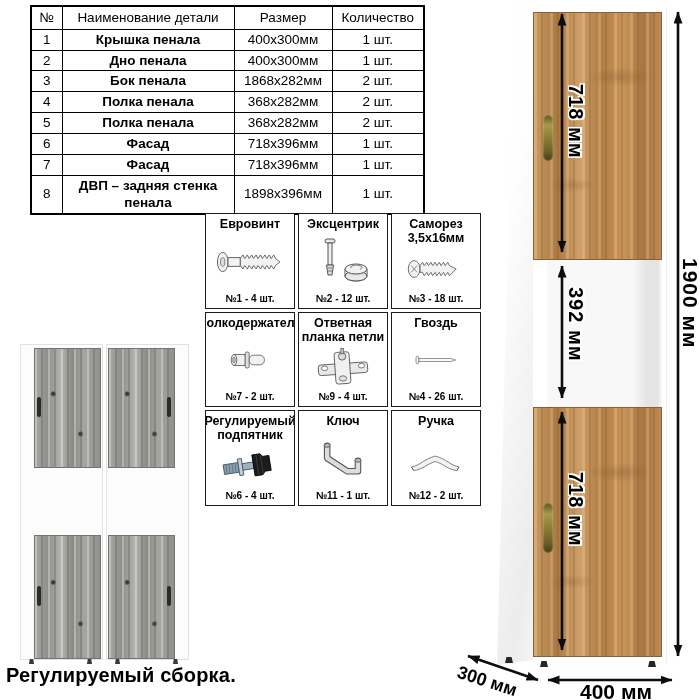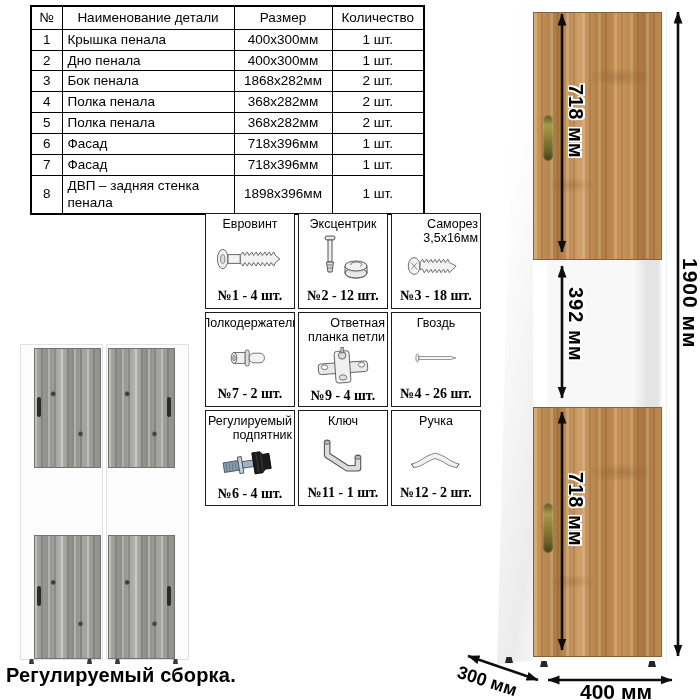--- a/index.html
+++ b/index.html
@@ -5,31 +5,31 @@
   html,body{margin:0;padding:0;background:#fff;}
   .page{position:relative;width:700px;height:700px;background:#fff;overflow:hidden;
         font-family:"Liberation Sans",sans-serif;color:#000;}
 
   
   .parts-table{position:absolute;left:30px;top:5px;width:393px;border-collapse:collapse;
                font-size:13.5px;border:2px solid #000;table-layout:fixed;}
   .parts-table th,.parts-table td{border:1px solid #000;padding:1px 5px;line-height:1.32;}
   .parts-table th{font-weight:normal;text-align:center;padding:2px 4px;}
   .parts-table td.c{text-align:center;}
-  .parts-table td.n{text-align:left;}
+  .parts-table td.n{text-align:center;font-weight:bold;}
 
   
   .hw-grid{position:absolute;left:205px;top:213px;width:276px;height:391px;display:grid;
            grid-template-columns:repeat(3,1fr);grid-template-rows:repeat(4,1fr);gap:3px;}
   .hw-cell{border:1.5px solid #1c1c1c;background:#fff;display:flex;flex-direction:column;
            align-items:center;justify-content:space-between;padding:3px 2px 4px;overflow:hidden;}
-  .hw-title{font-weight:normal;font-size:12.5px;text-align:right;line-height:1.12;}
+  .hw-title{font-weight:bold;font-size:12.5px;text-align:center;line-height:1.12;}
   .hw-icon{flex:1;display:flex;align-items:center;justify-content:center;width:100%;}
   .hw-icon svg{display:block;}
-  .hw-count{font-weight:bold;font-size:14px;white-space:nowrap;font-family:Liberation Serif, serif;}
+  .hw-count{font-weight:bold;font-size:10px;white-space:nowrap;}
 
   
   .cab{position:absolute;width:81px;height:314px;background:#fcfcfc;border:1px solid #e2e2e2;}
   .cab .door{position:absolute;border:1px solid #73736f;
      background-image:
        radial-gradient(circle 3px at 28% 38%,#3c3c3a 0 1.5px,transparent 3px),
        radial-gradient(circle 3px at 70% 72%,#44443f 0 1.5px,transparent 3px),
        repeating-linear-gradient(90deg,rgba(255,255,255,.30) 0 2px,transparent 2px 6px,rgba(55,55,52,.22) 6px 8px,transparent 8px 13px),
        linear-gradient(90deg,#a7a7a3,#8e8e8a 20%,#b3b3af 40%,#8b8b86 58%,#a5a5a1 76%,#90908c);}
   .cab .handle-s{position:absolute;width:4px;height:20px;background:#2b2b2b;border-radius:2px;}

